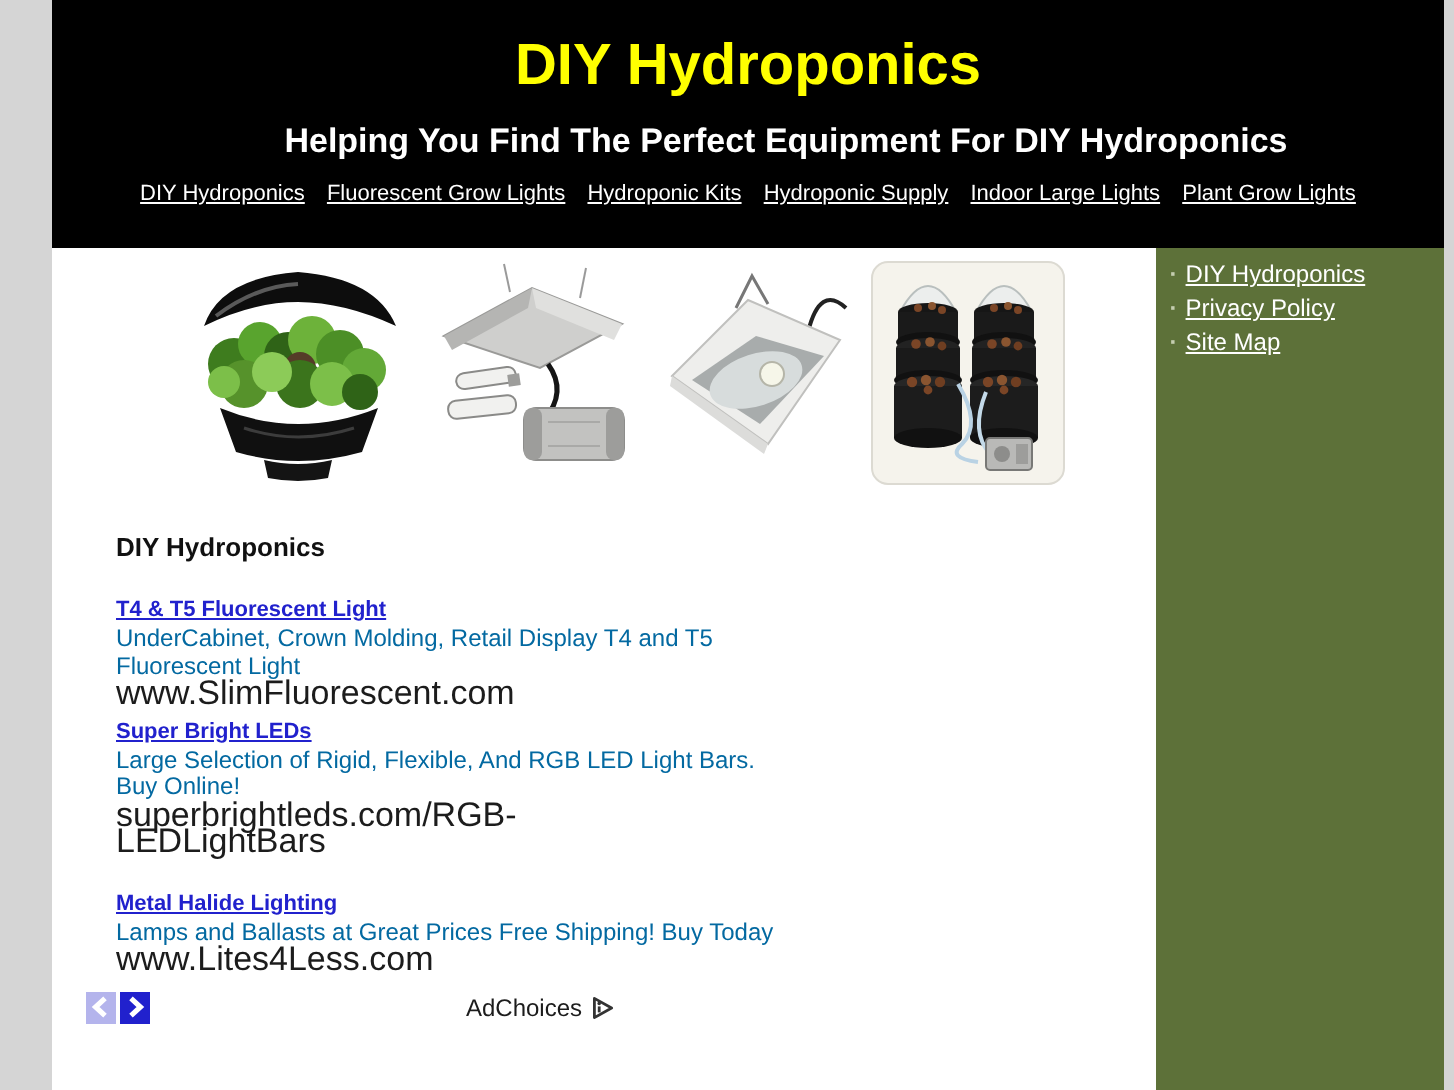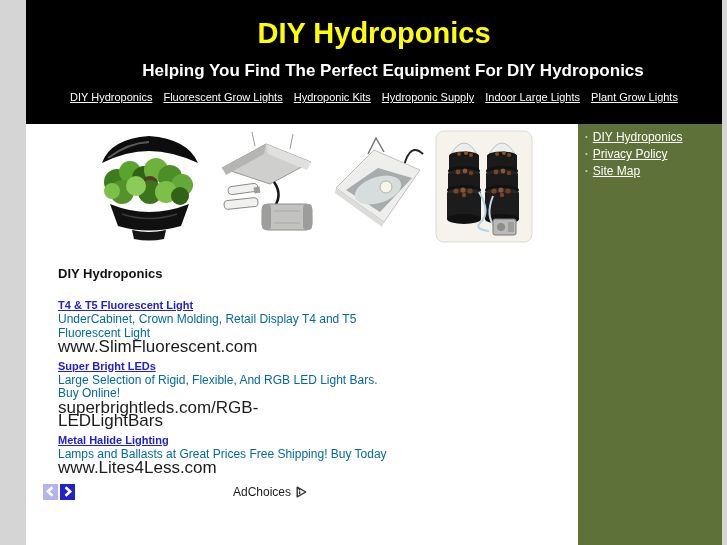--- a/index.html
+++ b/index.html
@@ -21,21 +21,21 @@
   
   .content-row{display:flex;height:421px;}
   main{width:567px;background:#ffffff;box-sizing:border-box;}
   
   .banner{padding:6px 0 0 66px;display:flex;gap:7px;align-items:flex-start;height:119px;box-sizing:content-box;}
   .banner svg{display:block;}
   
   .page-heading{margin:18px 0 0 32px;font-size:13px;line-height:14px;color:#111;font-weight:bold;}
   .ads{margin:14px 0 0 32px;width:284px;}
   .ad{margin-bottom:2px;}
-  .ad.separate{margin-top:2px;}
+  .ad.separate{margin-top:14px;}
   .ad-title{display:inline-block;color:#2121cd;font-size:11px;font-weight:bold;line-height:14px;text-decoration:underline;cursor:pointer;}
   .ad-line{font-size:12px;line-height:13.5px;color:#0369a1;white-space:nowrap;}
   .ad-url{font-size:17px;line-height:13.5px;color:#1c1c1c;cursor:pointer;}
   
   .ad-footer{margin:9px 0 0 17px;width:265px;display:flex;justify-content:space-between;align-items:center;}
   .pager{display:flex;}
   .arrow{width:15px;height:16px;display:inline-flex;align-items:center;justify-content:center;cursor:pointer;}
   .arrow.prev{background:#b4b4ec;margin-right:2px;}
   .arrow.next{background:#2121cd;}
   .adchoices{display:inline-flex;align-items:center;gap:3px;font-size:12px;color:#1c1c1c;text-decoration:none;cursor:pointer;}

